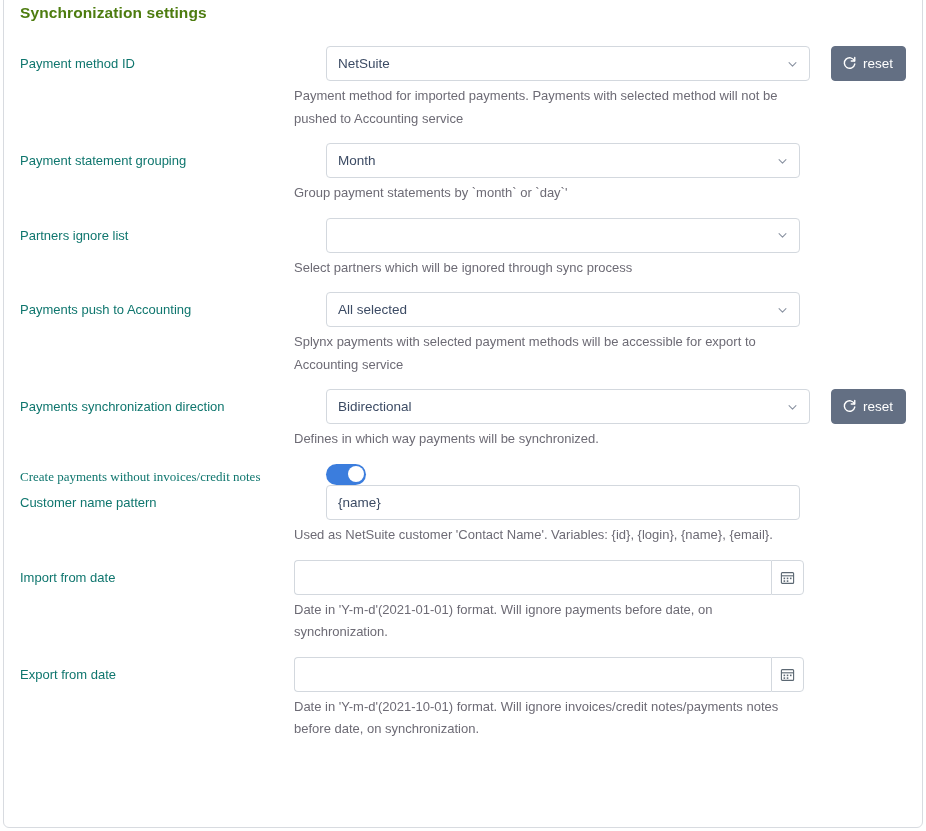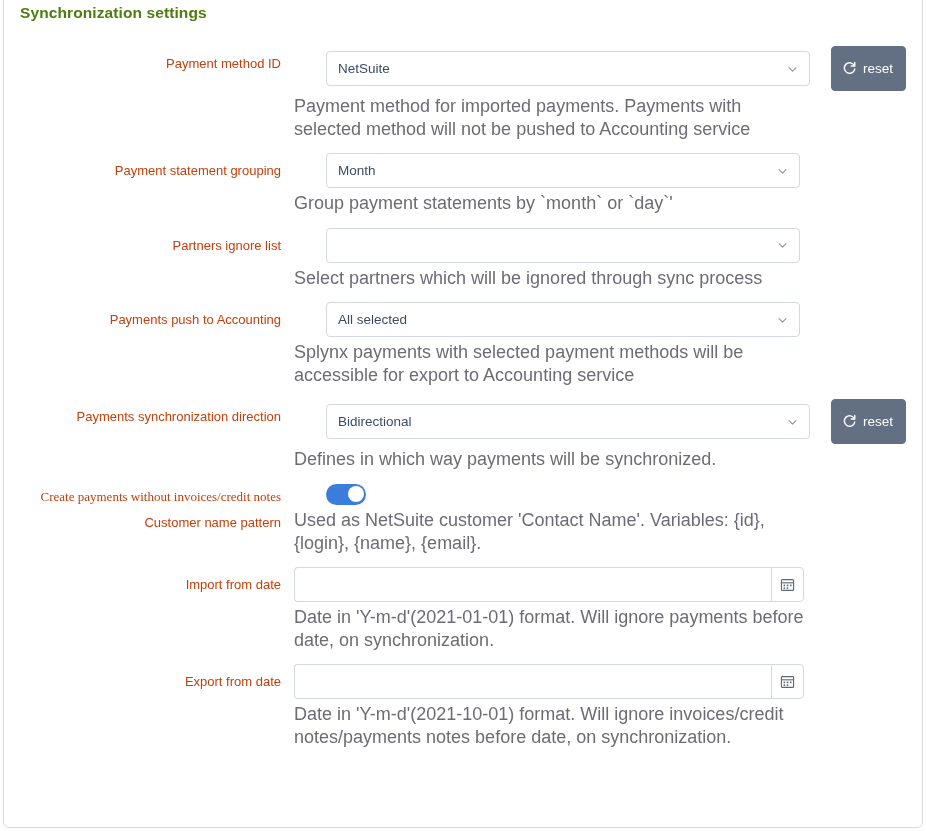--- a/index.html
+++ b/index.html
@@ -50,23 +50,23 @@
 
   .form-row {
     display: flex;
     align-items: flex-start;
     margin-bottom: 0;
   }
 
   .label-col {
     width: 274px;
     flex: 0 0 274px;
-    text-align: right;
+    text-align: left;
     padding-right: 13px;
-    color: #c2410c;
+    color: #0f766e;
     font-size: 13px;
     line-height: 17.5px;
     padding-top: 9px;
   }
   .label-col.toggle-label {
     padding-top: 4px;
     font-family: Liberation Serif, serif;
   }
 
   .field-col {
@@ -120,21 +120,21 @@
     right: 12px;
     top: 50%;
     transform: translateY(-50%);
     width: 11px;
     height: 11px;
     pointer-events: none;
     display: block;
   }
 
   .btn-reset {
-    height: 45px;
+    height: 35px;
     background: #636f83;
     border: 1px solid #636f83;
     border-radius: 4px;
     color: #ffffff;
     font-family: "Liberation Sans", sans-serif;
     font-size: 13.5px;
     padding: 0 12px 0 10px;
     display: inline-flex;
     align-items: center;
     gap: 6px;
@@ -165,21 +165,21 @@
     align-items: center;
     justify-content: center;
     cursor: pointer;
     padding: 0;
     flex: 0 0 33px;
   }
   .calendar-btn svg { display: block; }
 
   .help-text {
     color: #6d6b75;
-    font-size: 18px;
+    font-size: 13px;
     line-height: 22.5px;
     width: 510px;
     margin-top: 4px;
     margin-bottom: 13px;
   }
 
   .toggle {
     width: 40px;
     height: 21px;
     border-radius: 11px;
@@ -321,20 +321,25 @@
           <button class="toggle">
             <span class="knob"></span>
           </button>
         </div>
       </div>
     </div>
 
     <div class="form-row">
       <div class="label-col">Customer name pattern</div>
       <div class="field-col">
+        <div class="control-line">
+          <div class="control-wrap">
+            <input class="form-control" type="text" value="{name}" style="">
+          </div>
+        </div>
         <div class="help-text">Used as NetSuite customer 'Contact Name'. Variables: {id}, {login}, {name}, {email}.</div>
       </div>
     </div>
 
     <div class="form-row">
       <div class="label-col">Import from date</div>
       <div class="field-col">
         <div class="input-group">
           <input class="form-control" type="text" value="" style="">
           <button class="calendar-btn">

